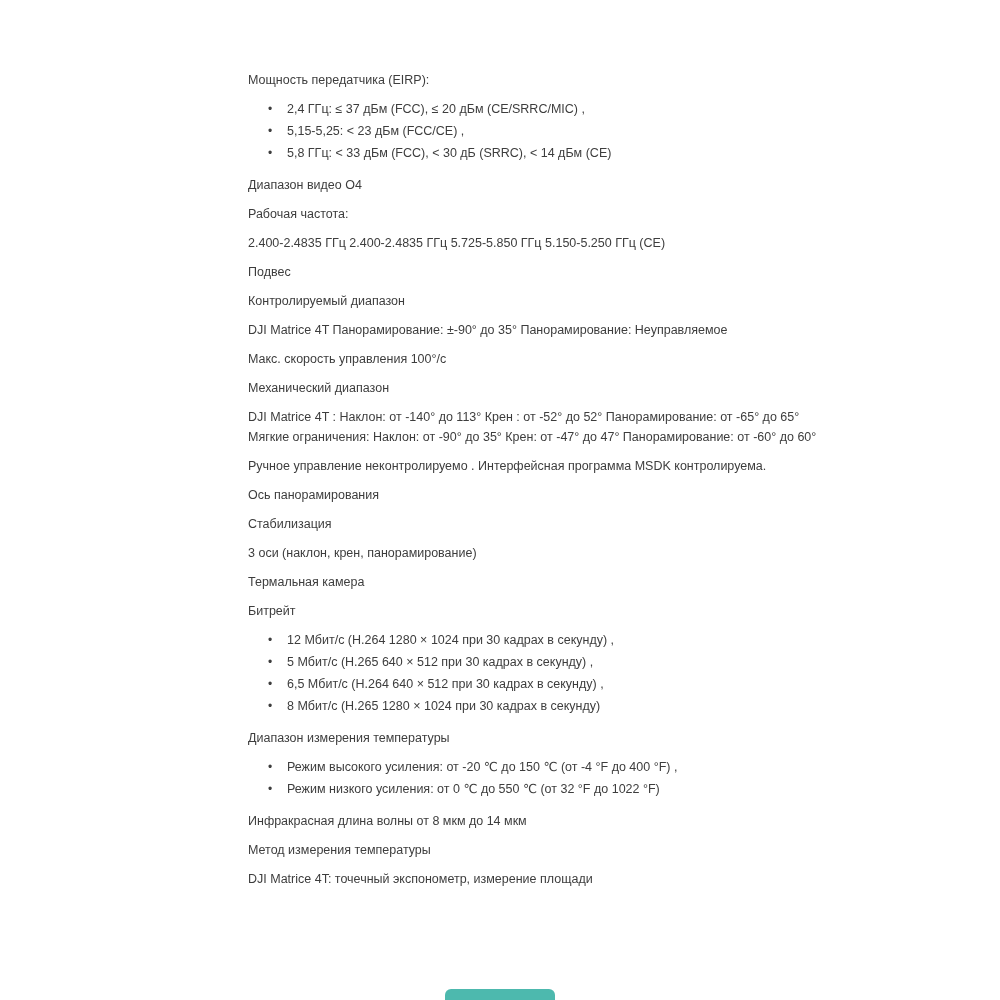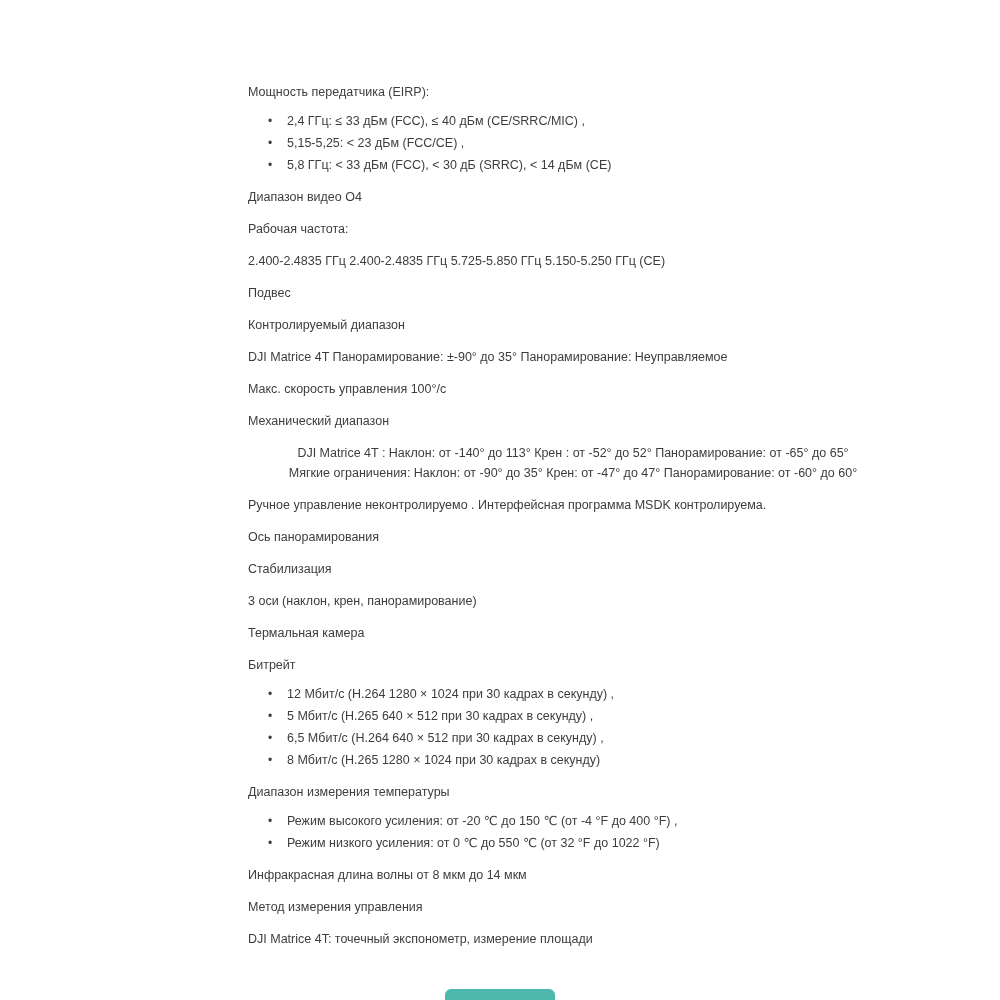--- a/index.html
+++ b/index.html
@@ -21,27 +21,26 @@
   .doc {
     position: absolute;
     left: 248px;
     top: 70px;
     width: 650px;
     color: #3d3d3d;
     font-size: 12.5px;
     line-height: 20px;
   }
   .para {
-    margin: 12px 0 9px 0;
+    margin: 0 0 9px 0;
     white-space: nowrap;
   }
   .para .line {
     display: block;
     white-space: nowrap;
-    text-align: center;
   }
   ul.bullets {
     margin: 0 0 12px 0;
     padding: 0;
     list-style: none;
   }
   ul.bullets li {
     position: relative;
     margin: 0 0 2px 0;
     padding-left: 39px;
@@ -67,21 +66,21 @@
 </style>
 </head>
 <body>
 
 <div class="page">
   <div class="doc">
 
     <p class="para">Мощность передатчика (EIRP):</p>
 
     <ul class="bullets">
-      <li><span class="bullet-dot">•</span><span>2,4 ГГц: ≤ 33 дБм (FCC), ≤ 40 дБм (CE/SRRC/MIC) ,</span></li>
+      <li><span class="bullet-dot">•</span><span>2,4 ГГц: ≤ 37 дБм (FCC), ≤ 20 дБм (CE/SRRC/MIC) ,</span></li>
       <li><span class="bullet-dot">•</span><span>5,15-5,25: &lt; 23 дБм (FCC/CE) ,</span></li>
       <li><span class="bullet-dot">•</span><span>5,8 ГГц: &lt; 33 дБм (FCC), &lt; 30 дБ (SRRC), &lt; 14 дБм (CE)</span></li>
     </ul>
 
     <p class="para">Диапазон видео O4</p>
     <p class="para">Рабочая частота:</p>
     <p class="para">2.400-2.4835 ГГц 2.400-2.4835 ГГц 5.725-5.850 ГГц 5.150-5.250 ГГц (CE)</p>
     <p class="para">Подвес</p>
     <p class="para">Контролируемый диапазон</p>
     <p class="para">DJI Matrice 4T Панорамирование: ±-90° до 35° Панорамирование: Неуправляемое</p>
@@ -108,19 +107,19 @@
     </ul>
 
     <p class="para">Диапазон измерения температуры</p>
 
     <ul class="bullets">
       <li><span class="bullet-dot">•</span><span>Режим высокого усиления: от -20 ℃ до 150 ℃ (от -4 °F до 400 °F) ,</span></li>
       <li><span class="bullet-dot">•</span><span>Режим низкого усиления: от 0 ℃ до 550 ℃ (от 32 °F до 1022 °F)</span></li>
     </ul>
 
     <p class="para">Инфракрасная длина волны от 8 мкм до 14 мкм</p>
-    <p class="para">Метод измерения управления</p>
+    <p class="para">Метод измерения температуры</p>
     <p class="para">DJI Matrice 4T: точечный экспонометр, измерение площади</p>
 
   </div>
 
   <div class="bottom-accent" style="background-color: rgb(77, 185, 174);"></div>
 </div>
 
 </body></html>

